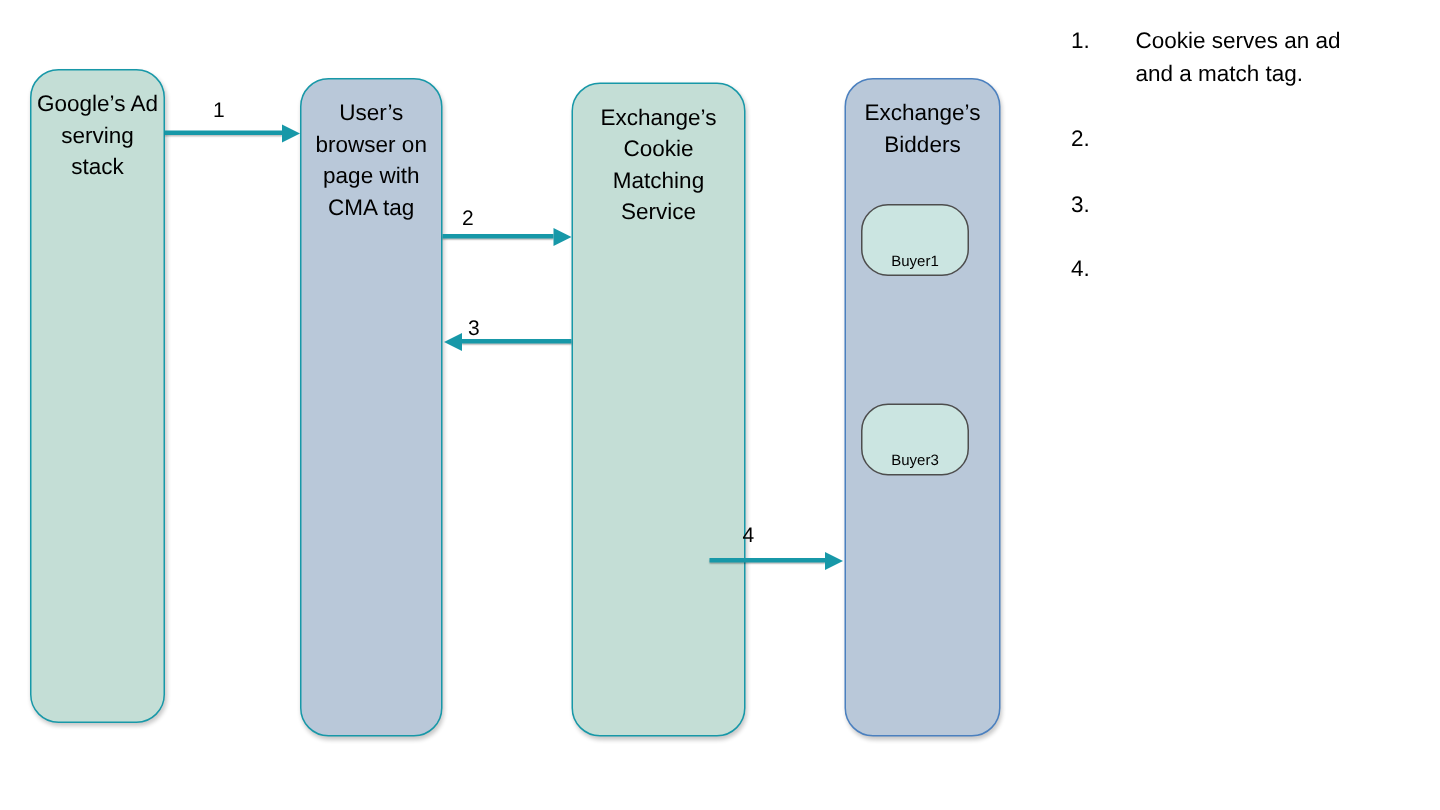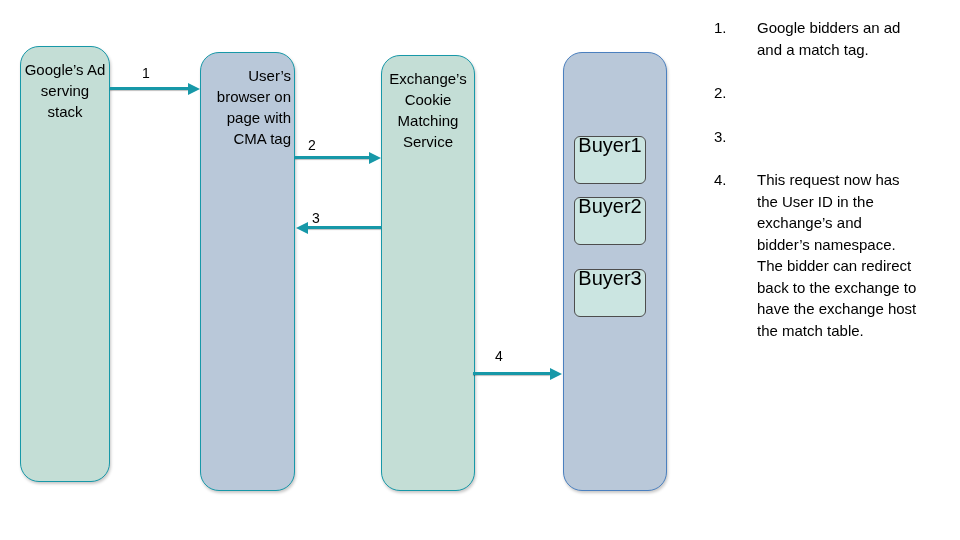--- a/index.html
+++ b/index.html
@@ -11,29 +11,29 @@
   
   .node{
     position:absolute;box-sizing:border-box;border-radius:19px;
     text-align:center;font-size:15px;line-height:21px;padding:12px 3px 0 3px;
     box-shadow:1px 2px 3px rgba(0,0,0,0.22);
   }
   .node.green{background:#c4ded6;border:1.6px solid #1798a8;}
   .node.blue-teal{background:#b9c8d9;border:1.6px solid #1798a8;}
   .node.blue{background:#b9c8d9;border:1.6px solid #4b80bf;}
   .n1{left:20px;top:46px;width:90px;height:436px;}
-  .n2{left:200px;top:52px;width:95px;height:439px;text-align:right;}
-  .n3{left:381px;top:55px;width:94px;height:436px;}
+  .n2{left:200px;top:52px;width:95px;height:439px;}
+  .n3{left:381px;top:55px;width:116px;height:436px;}
   .n4{left:563px;top:52px;width:104px;height:439px;}
   
   .buyer{
     position:absolute;left:10px;width:70px;height:46px;box-sizing:content-box;
-    background:#cbe5e1;border:1.5px solid #4d4d4d;border-radius:6px;
-    display:flex;align-items:flex-start;justify-content:center;
-    font-size:20px;line-height:16px;
+    background:#cbe5e1;border:1.5px solid #4d4d4d;border-radius:18px;
+    display:flex;align-items:flex-end;justify-content:center;
+    font-size:10px;line-height:16px;
   }
   .b1{top:83px}.b2{top:144px}.b3{top:216px}.b4{top:334px}
   
   .arrow{position:absolute;height:3px;background:#1798a8;box-shadow:0 1px 1px rgba(0,0,0,0.25);}
   .arrow::after{content:"";position:absolute;top:-4.5px;width:0;height:0;
     border-top:6px solid transparent;border-bottom:6px solid transparent;}
   .arrow.dir-right::after{right:-12px;border-left:12px solid #1798a8;}
   .arrow.dir-left::after{left:-12px;border-right:12px solid #1798a8;}
   .a1{left:110px;top:87px;width:78px;}
   .a2{left:295px;top:156px;width:74px;}
@@ -61,51 +61,48 @@
 
   <div class="node blue-teal n2">
     <span>User’s browser on page with CMA tag</span>
   </div>
 
   <div class="node green n3">
     <span>Exchange’s Cookie Matching Service</span>
   </div>
 
   <div class="node blue n4">
+    <span>Exchange’s Bidders</span>
     <div class="buyer b1">
       <span>Buyer1</span>
-    </div>
-    <div class="buyer b2">
-      <span>Buyer2</span>
     </div>
     <div class="buyer b3">
       <span>Buyer3</span>
     </div>
   </div>
 
   <div class="arrow dir-right a1"></div>
   <div class="arrow dir-right a2"></div>
   <div class="arrow dir-left a3"></div>
   <div class="arrow dir-right a4"></div>
 
   <div class="alabel l1">1</div>
   <div class="alabel l2">2</div>
   <div class="alabel l3">3</div>
   <div class="alabel l4">4</div>
 
   <div class="steps">
     <div class="step">
       <div class="step-num">1.</div>
-      <div class="step-text">Google bidders an ad and a match tag.</div>
+      <div class="step-text">Cookie serves an ad and a match tag.</div>
     </div>
     <div class="step">
       <div class="step-num">2.</div>
     </div>
     <div class="step">
       <div class="step-num">3.</div>
     </div>
     <div class="step">
       <div class="step-num">4.</div>
-      <div class="step-text">This request now has the User ID in the exchange’s and bidder’s namespace. The bidder can redirect back to the exchange to have the exchange host the match table.</div>
     </div>
   </div>
 
 </div>
 
 </body></html>

